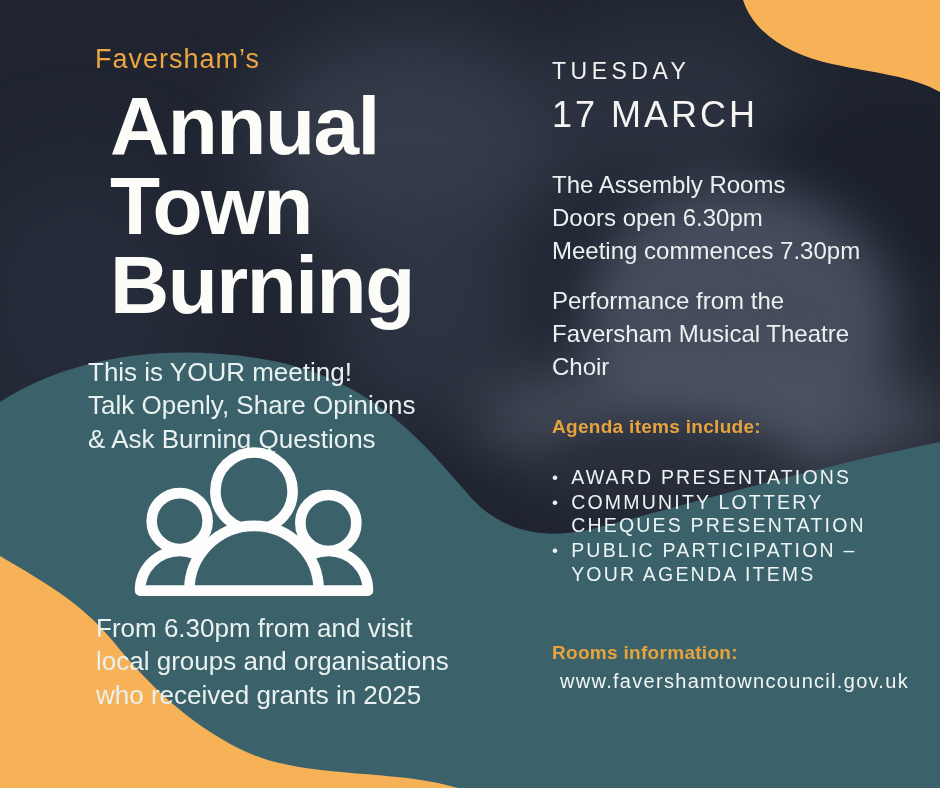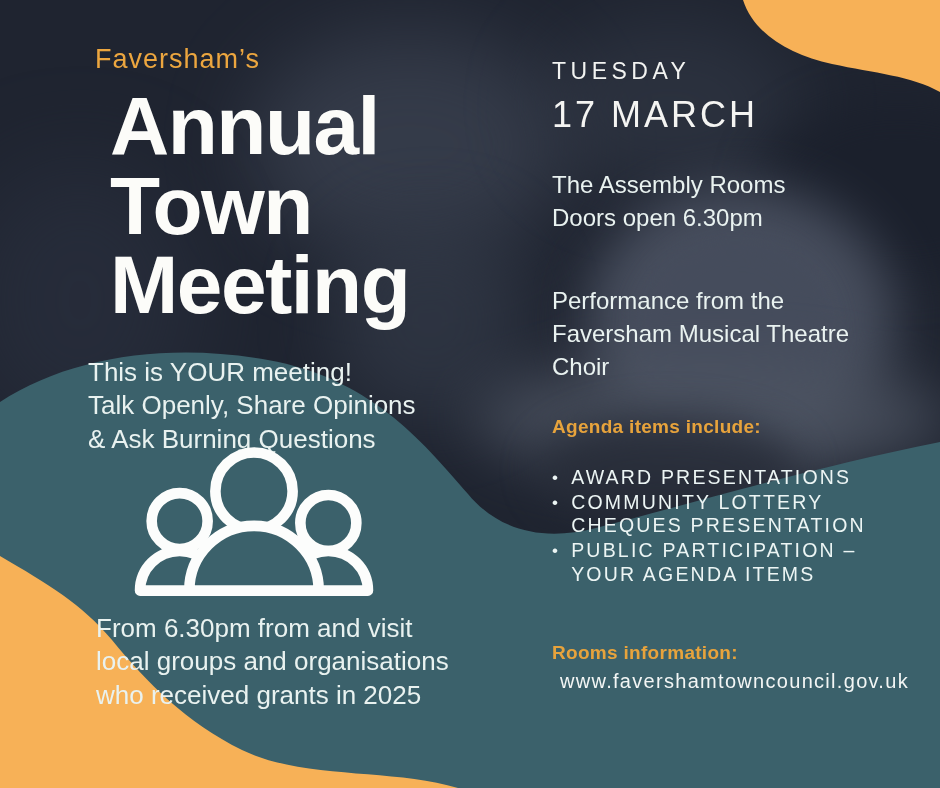--- a/index.html
+++ b/index.html
@@ -83,21 +83,21 @@
     <path fill="var(--orange,#f7b157)" d="M0,556 C48,584 82,604 112,640 C148,684 186,722 242,750 C304,780 392,768 458,788 L0,788 Z"></path>
   </svg>
 
   <div class="content">
 
     <div class="kicker">Faversham’s</div>
 
     <div class="title">
       <div>Annual</div>
       <div>Town</div>
-      <div>Meeting</div>
+      <div>Burning</div>
     </div>
 
     <div class="intro soft">
       <div>This is YOUR meeting!</div>
       <div>Talk Openly, Share Opinions</div>
       <div>&amp; Ask Burning Questions</div>
     </div>
 
     <svg class="attendees" viewBox="0 0 290 160" fill="var(--teal,#3b616b)" stroke="#fcfdfc" stroke-width="11" stroke-linejoin="round">
       <circle cx="68" cy="78" r="29"></circle>
@@ -114,20 +114,21 @@
       <div>who received grants in 2025</div>
     </div>
 
     <div class="right-col">
       <div class="day">TUESDAY</div>
       <div class="date">17 MARCH</div>
 
       <div class="venue soft">
         <div>The Assembly Rooms</div>
         <div>Doors open 6.30pm</div>
+        <div>Meeting commences 7.30pm</div>
       </div>
 
       <div class="performance soft">
         <div>Performance from the</div>
         <div>Faversham Musical Theatre</div>
         <div>Choir</div>
       </div>
 
       <div class="agenda-heading orange-h">Agenda items include:</div>
 

